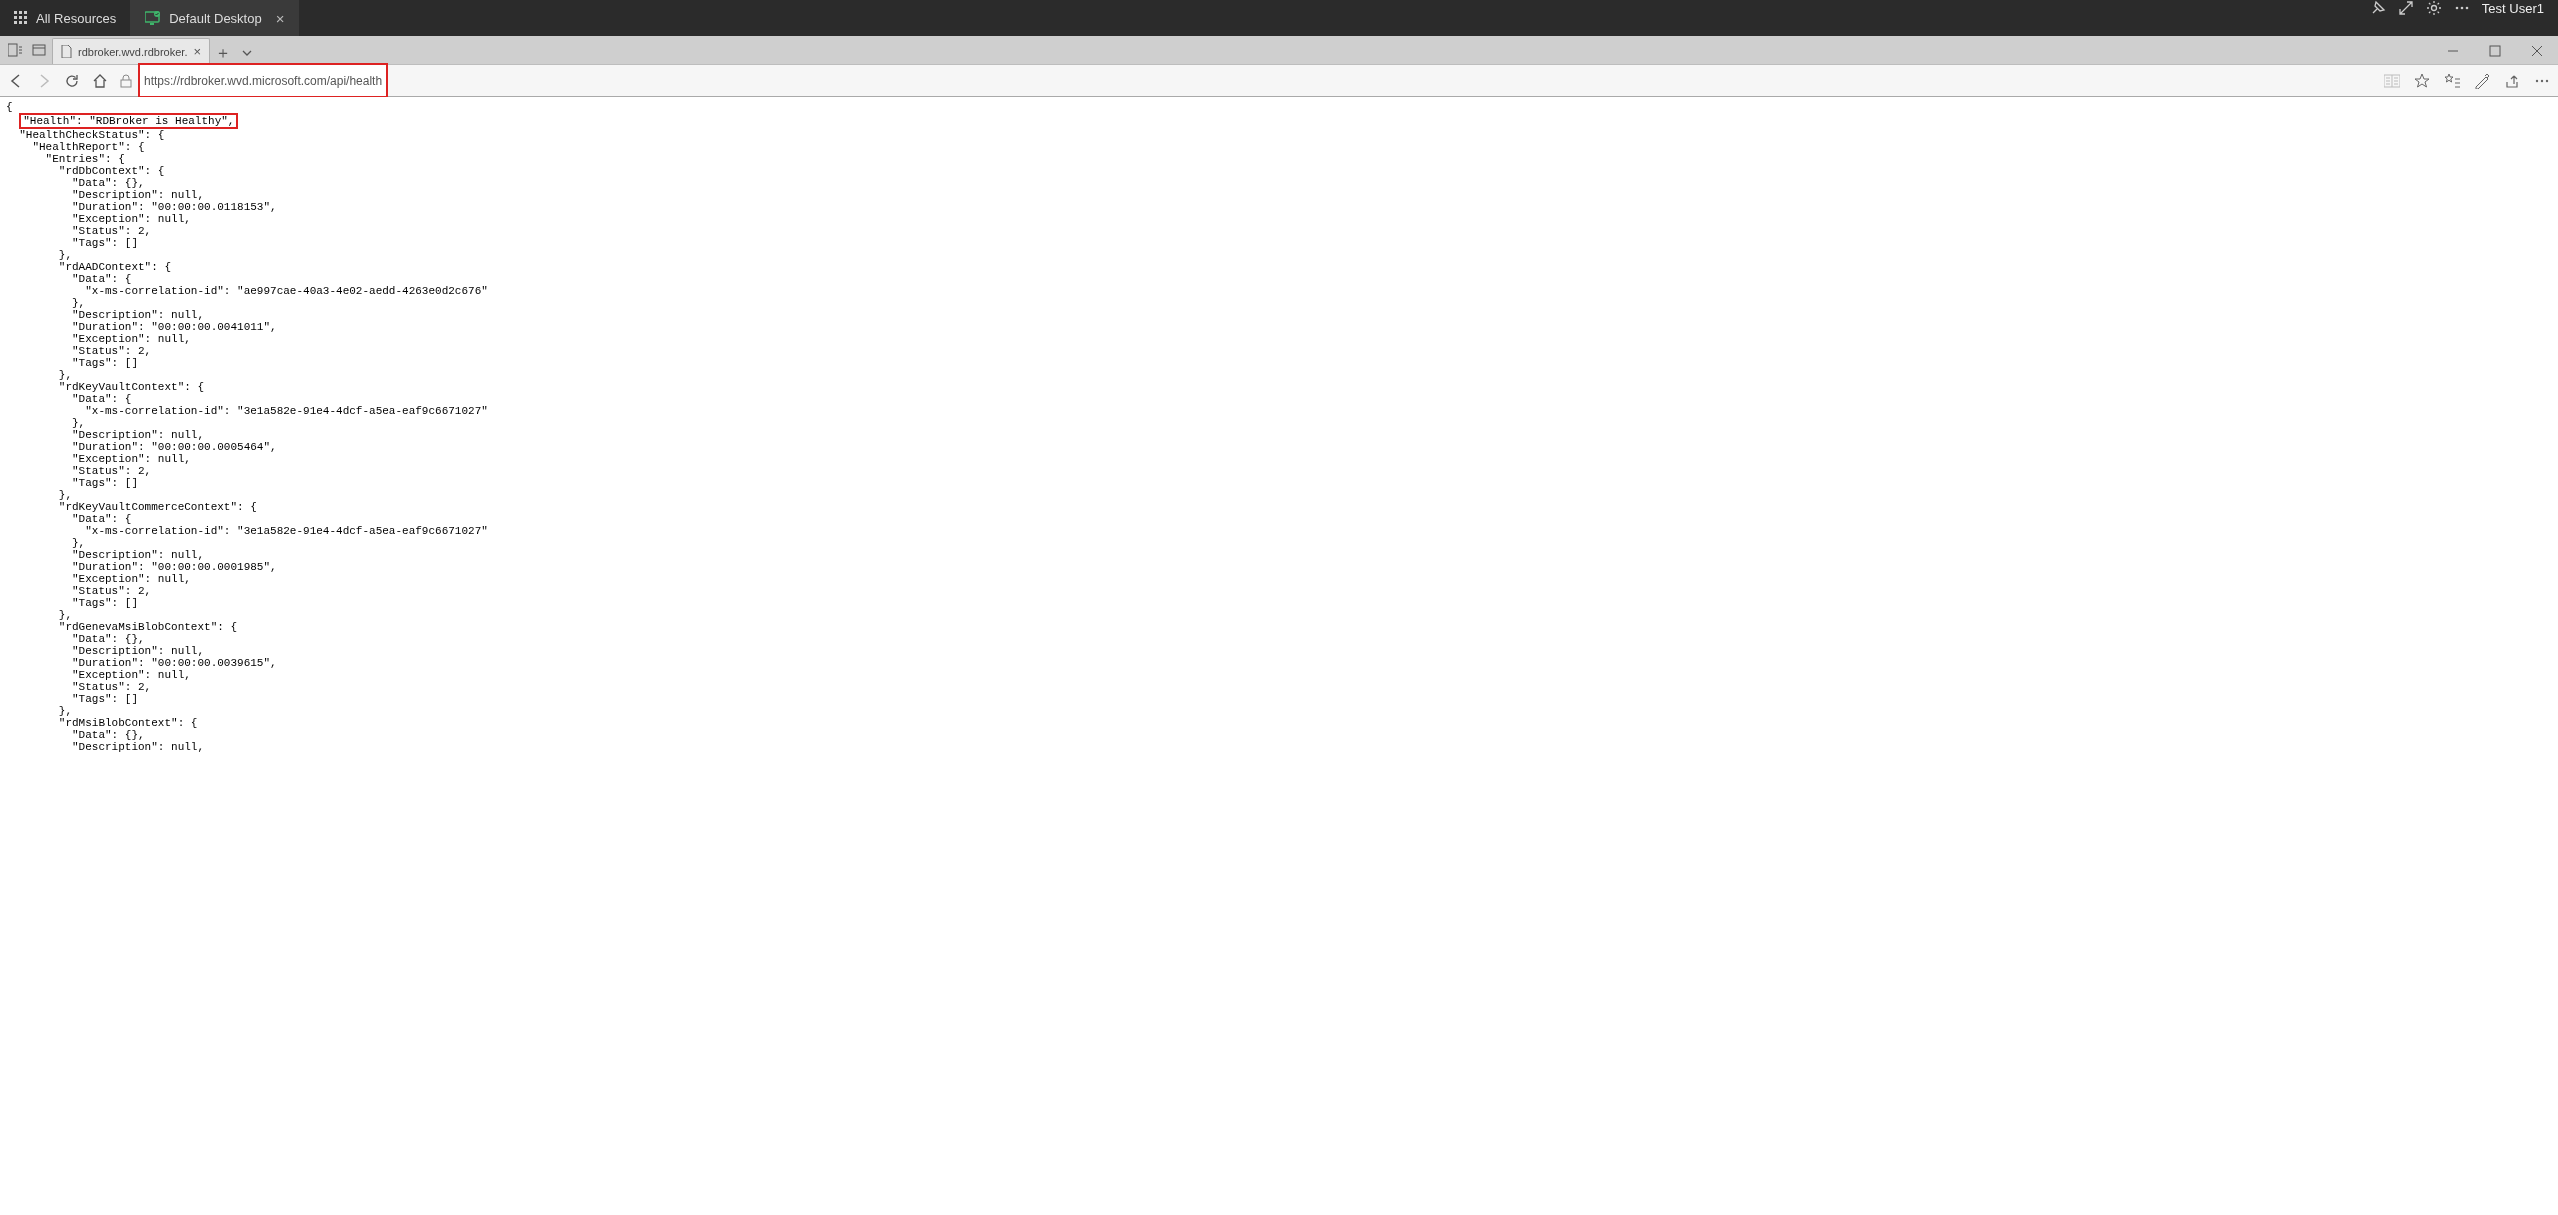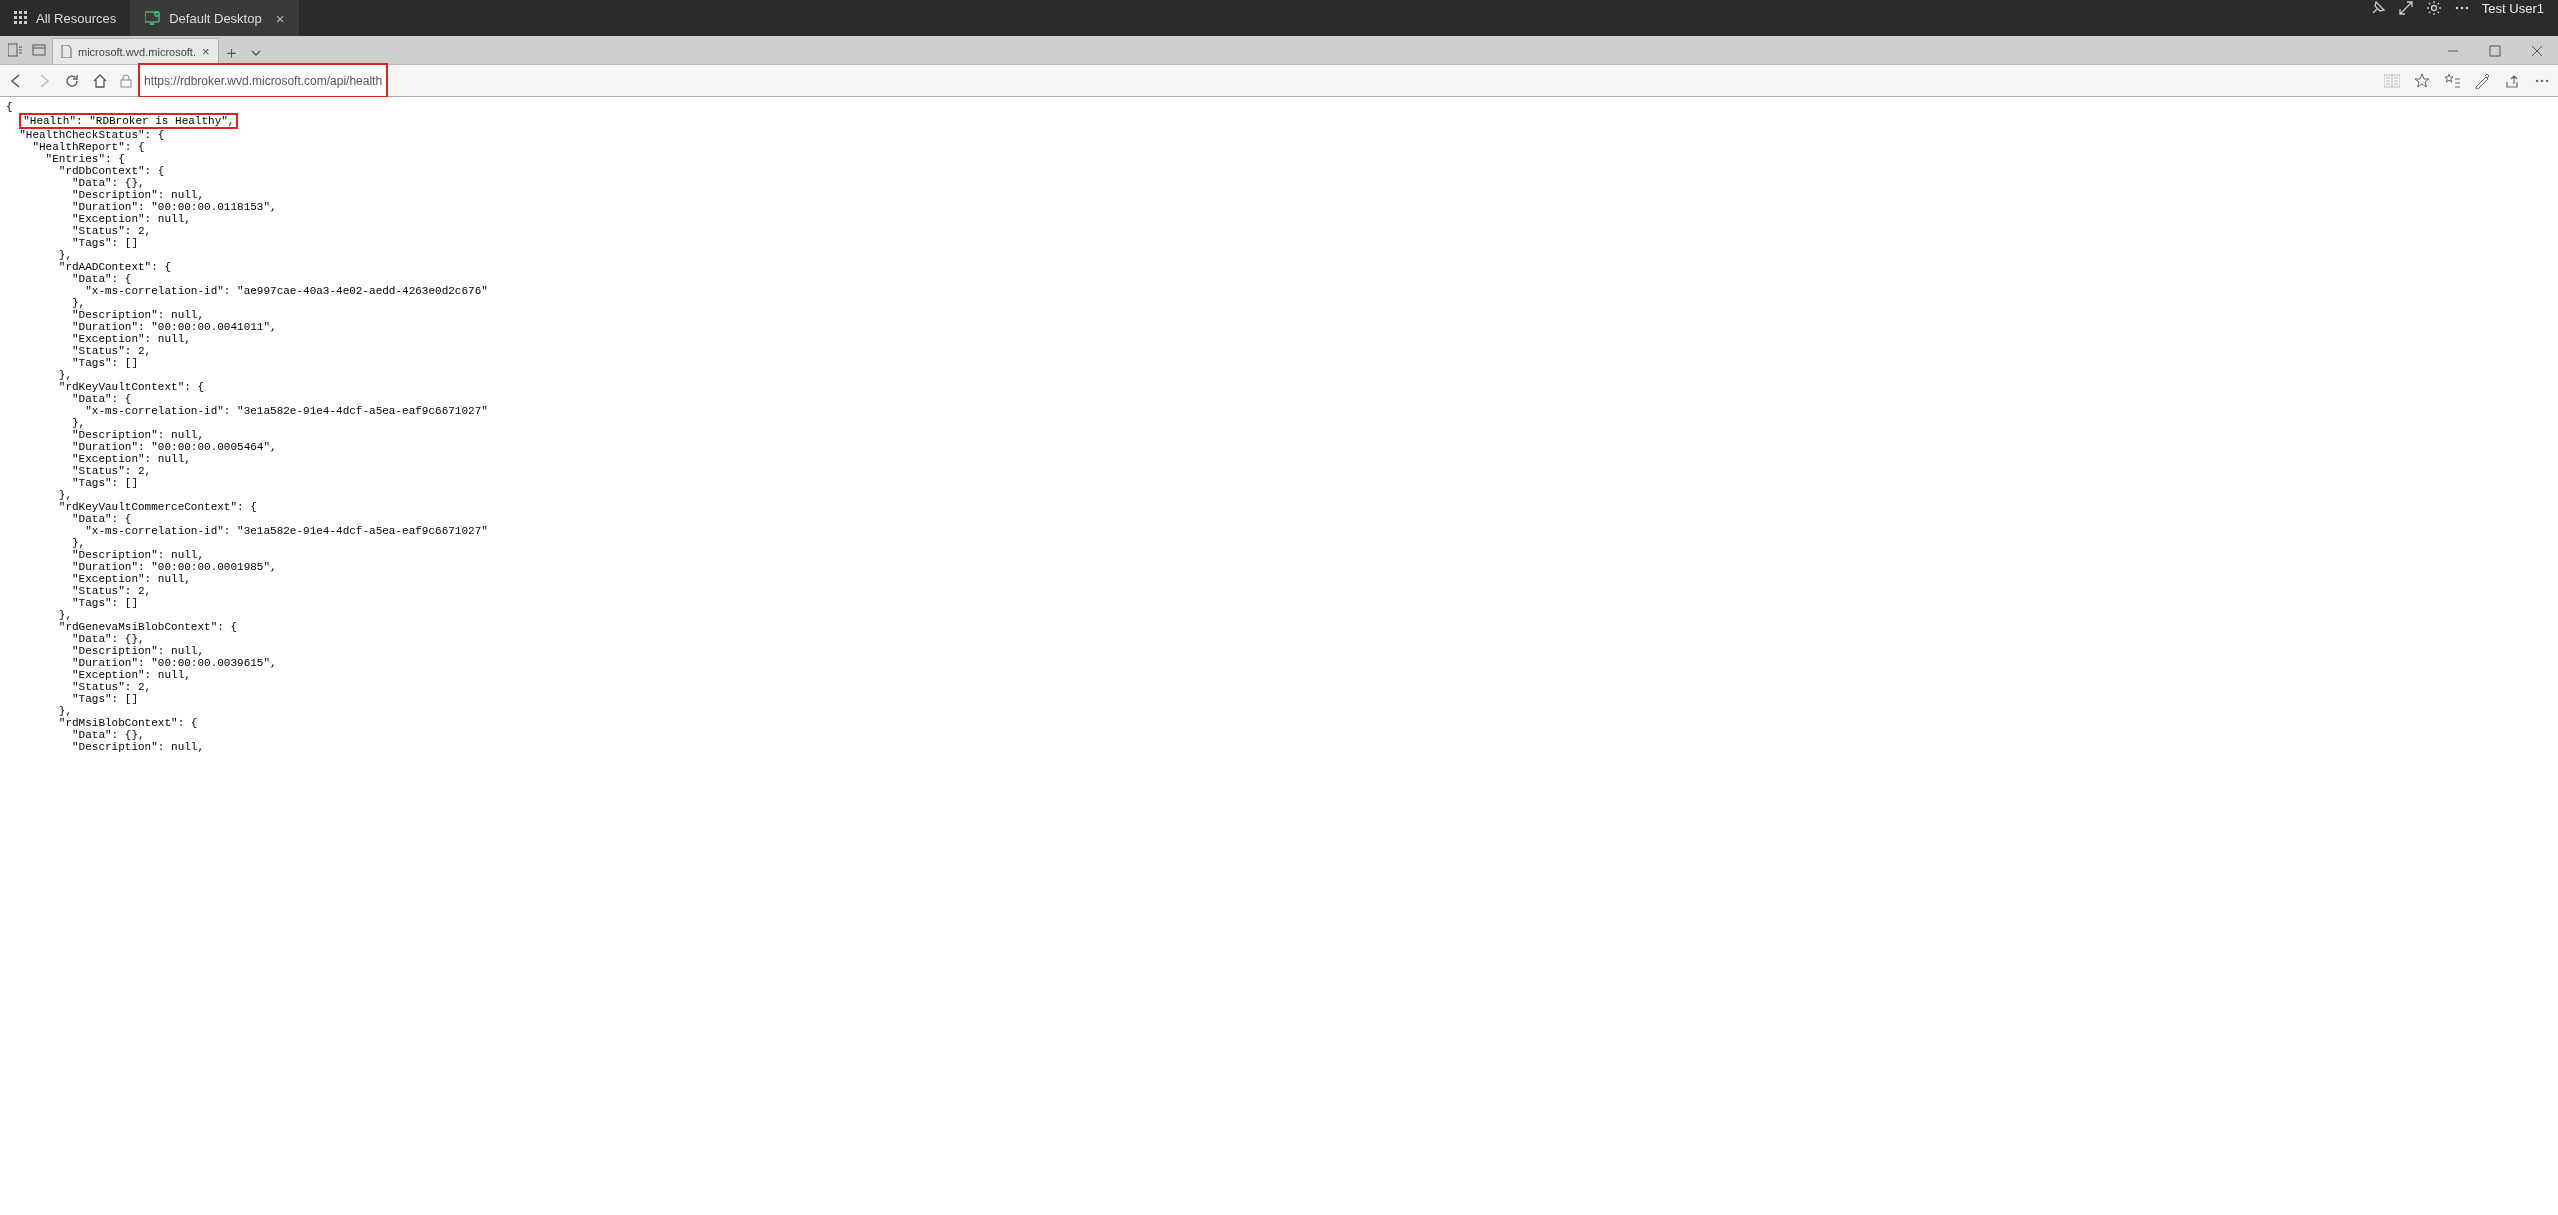--- a/index.html
+++ b/index.html
@@ -204,21 +204,21 @@
           <rect x="1" y="2" width="12" height="10" fill="none" stroke="#555"></rect>
           <path d="M1 5h12" stroke="#555"></path>
         </svg>
     </div>
     <div class="b-tab">
       <span>
         <svg width="11" height="13" viewBox="0 0 11 13">
             <path d="M1 0h6l3 3v10H1z" fill="none" stroke="#666"></path>
           </svg>
       </span>
-      <span>microsoft.wvd.microsoft.</span>
+      <span>rdbroker.wvd.rdbroker.</span>
       <span class="tab-close">×</span>
     </div>
     <div class="new-tab">＋</div>
     <div class="tab-drop">
       <svg width="10" height="10" viewBox="0 0 10 10">
           <path d="M1 3l4 4 4-4" fill="none" stroke="#555" stroke-width="1.3"></path>
         </svg>
     </div>
     <div class="win-ctrls">
       <div>

